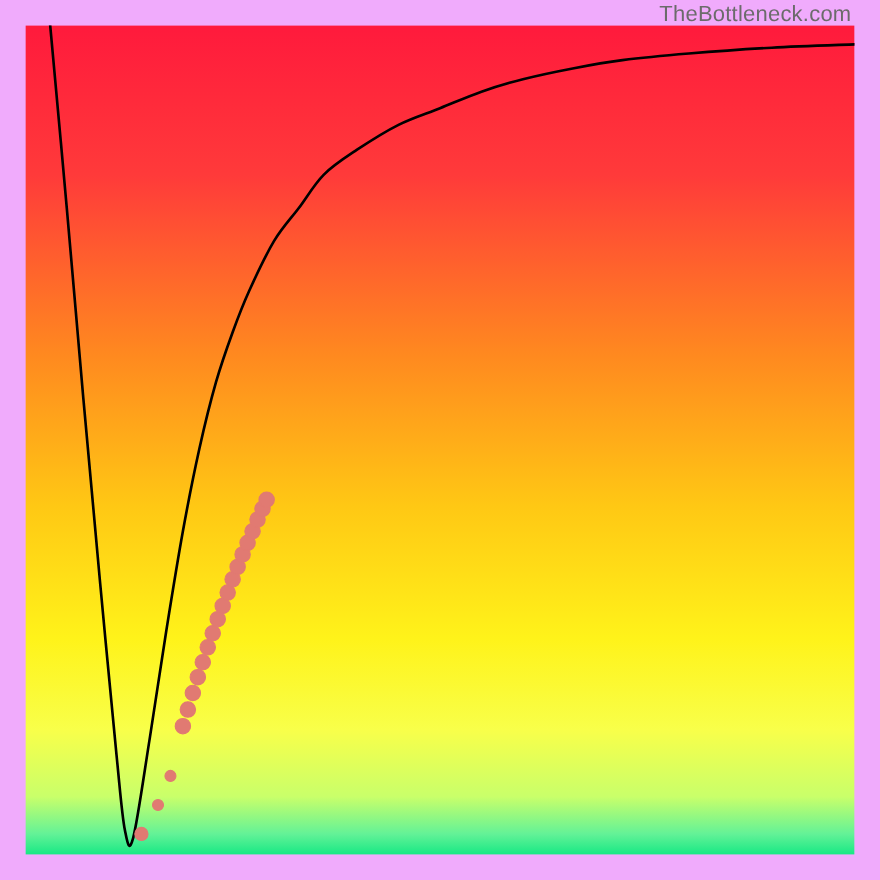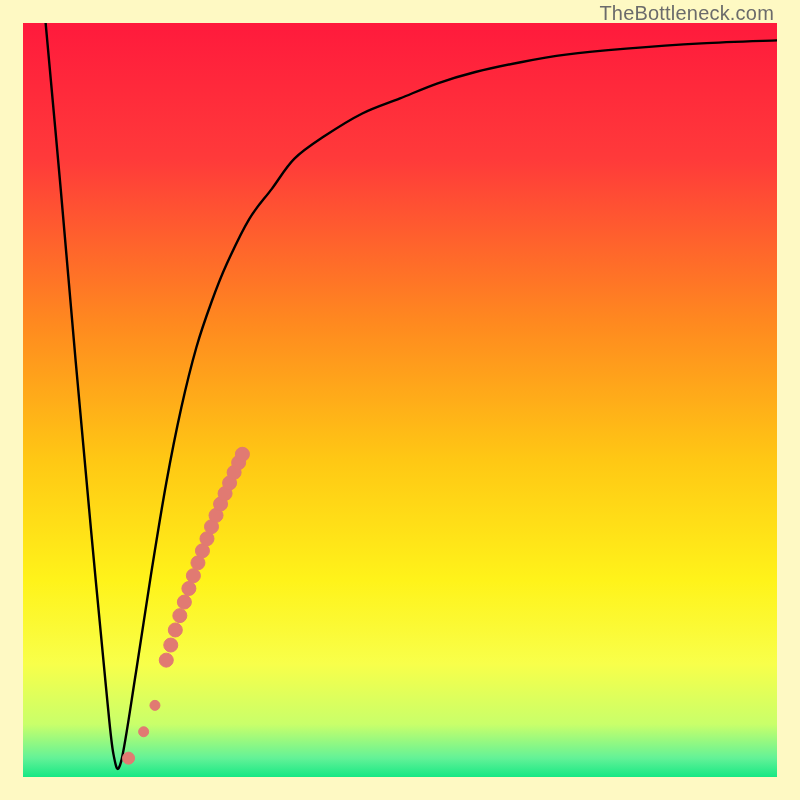--- a/index.html
+++ b/index.html
@@ -7,21 +7,21 @@
     padding: 0;
     width: 800px;
     height: 800px;
     overflow: hidden;
     background: #000;
     font-family: Arial, Helvetica, sans-serif;
   }
   .frame {
     position: absolute;
     inset: 0;
-    background: #fef9c3;
+    background: #f0abfc;
   }
   .plot {
     position: absolute;
     left: 23px;
     top: 23px;
     width: 754px;
     height: 754px;
     overflow: hidden;
   }
   .gradient {

